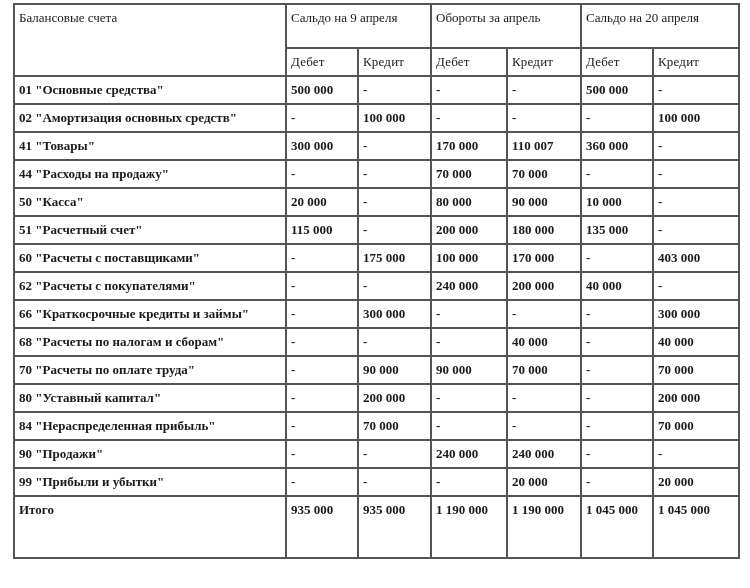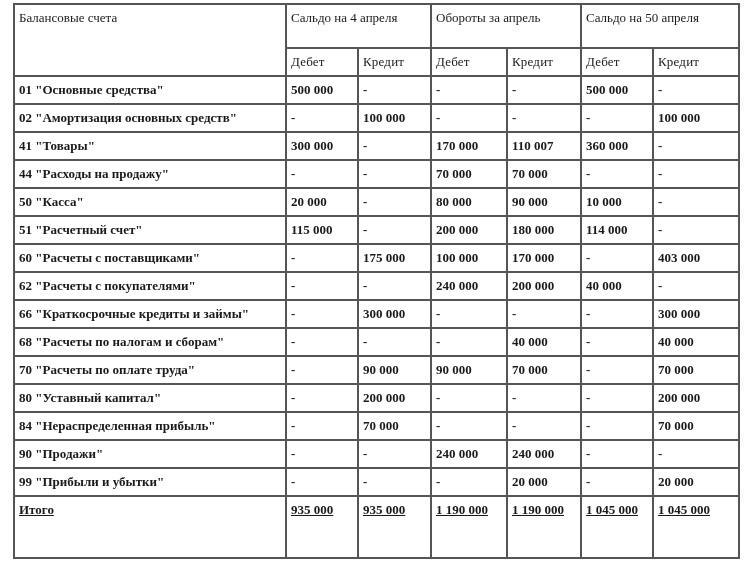--- a/index.html
+++ b/index.html
@@ -20,21 +20,21 @@
     text-align: left;
     vertical-align: top;
     font-weight: normal;
     line-height: 22px;
     white-space: nowrap;
   }
   th.group { height: 40px; }
   th.sub { height: 24px; font-weight: normal; letter-spacing: 0.2px; }
   td { height: 24px; font-weight: bold; }
   td.name { font-weight: bold; }
-  tr.total td { height: 58px; white-space: normal; text-decoration: underline; }
+  tr.total td { height: 58px; white-space: normal; }
   col.c0 { width: 272px; }
   col.c1 { width: 72px; }
   col.c2 { width: 73px; }
   col.c3 { width: 76px; }
   col.c4 { width: 74px; }
   col.c5 { width: 72px; }
   col.c6 { width: 86px; }
 </style>
 </head>
 <body>
@@ -46,23 +46,23 @@
         <col class="c1">
         <col class="c2">
         <col class="c3">
         <col class="c4">
         <col class="c5">
         <col class="c6">
     </colgroup>
     <thead>
       <tr>
         <th class="group" rowspan="2">Балансовые счета</th>
-        <th class="group" colspan="2">Сальдо на 4 апреля</th>
+        <th class="group" colspan="2">Сальдо на 9 апреля</th>
         <th class="group" colspan="2">Обороты за апрель</th>
-        <th class="group" colspan="2">Сальдо на 50 апреля</th>
+        <th class="group" colspan="2">Сальдо на 20 апреля</th>
       </tr>
       <tr>
         <th class="sub">Дебет</th>
         <th class="sub">Кредит</th>
         <th class="sub">Дебет</th>
         <th class="sub">Кредит</th>
         <th class="sub">Дебет</th>
         <th class="sub">Кредит</th>
       </tr>
     </thead>
@@ -111,21 +111,21 @@
     <td>90 000</td>
     <td>10 000</td>
     <td>-</td>
   </tr>
         <tr>
     <td class="name">51 "Расчетный счет"</td>
     <td>115 000</td>
     <td>-</td>
     <td>200 000</td>
     <td>180 000</td>
-    <td>114 000</td>
+    <td>135 000</td>
     <td>-</td>
   </tr>
         <tr>
     <td class="name">60 "Расчеты с поставщиками"</td>
     <td>-</td>
     <td>175 000</td>
     <td>100 000</td>
     <td>170 000</td>
     <td>-</td>
     <td>403 000</td>

